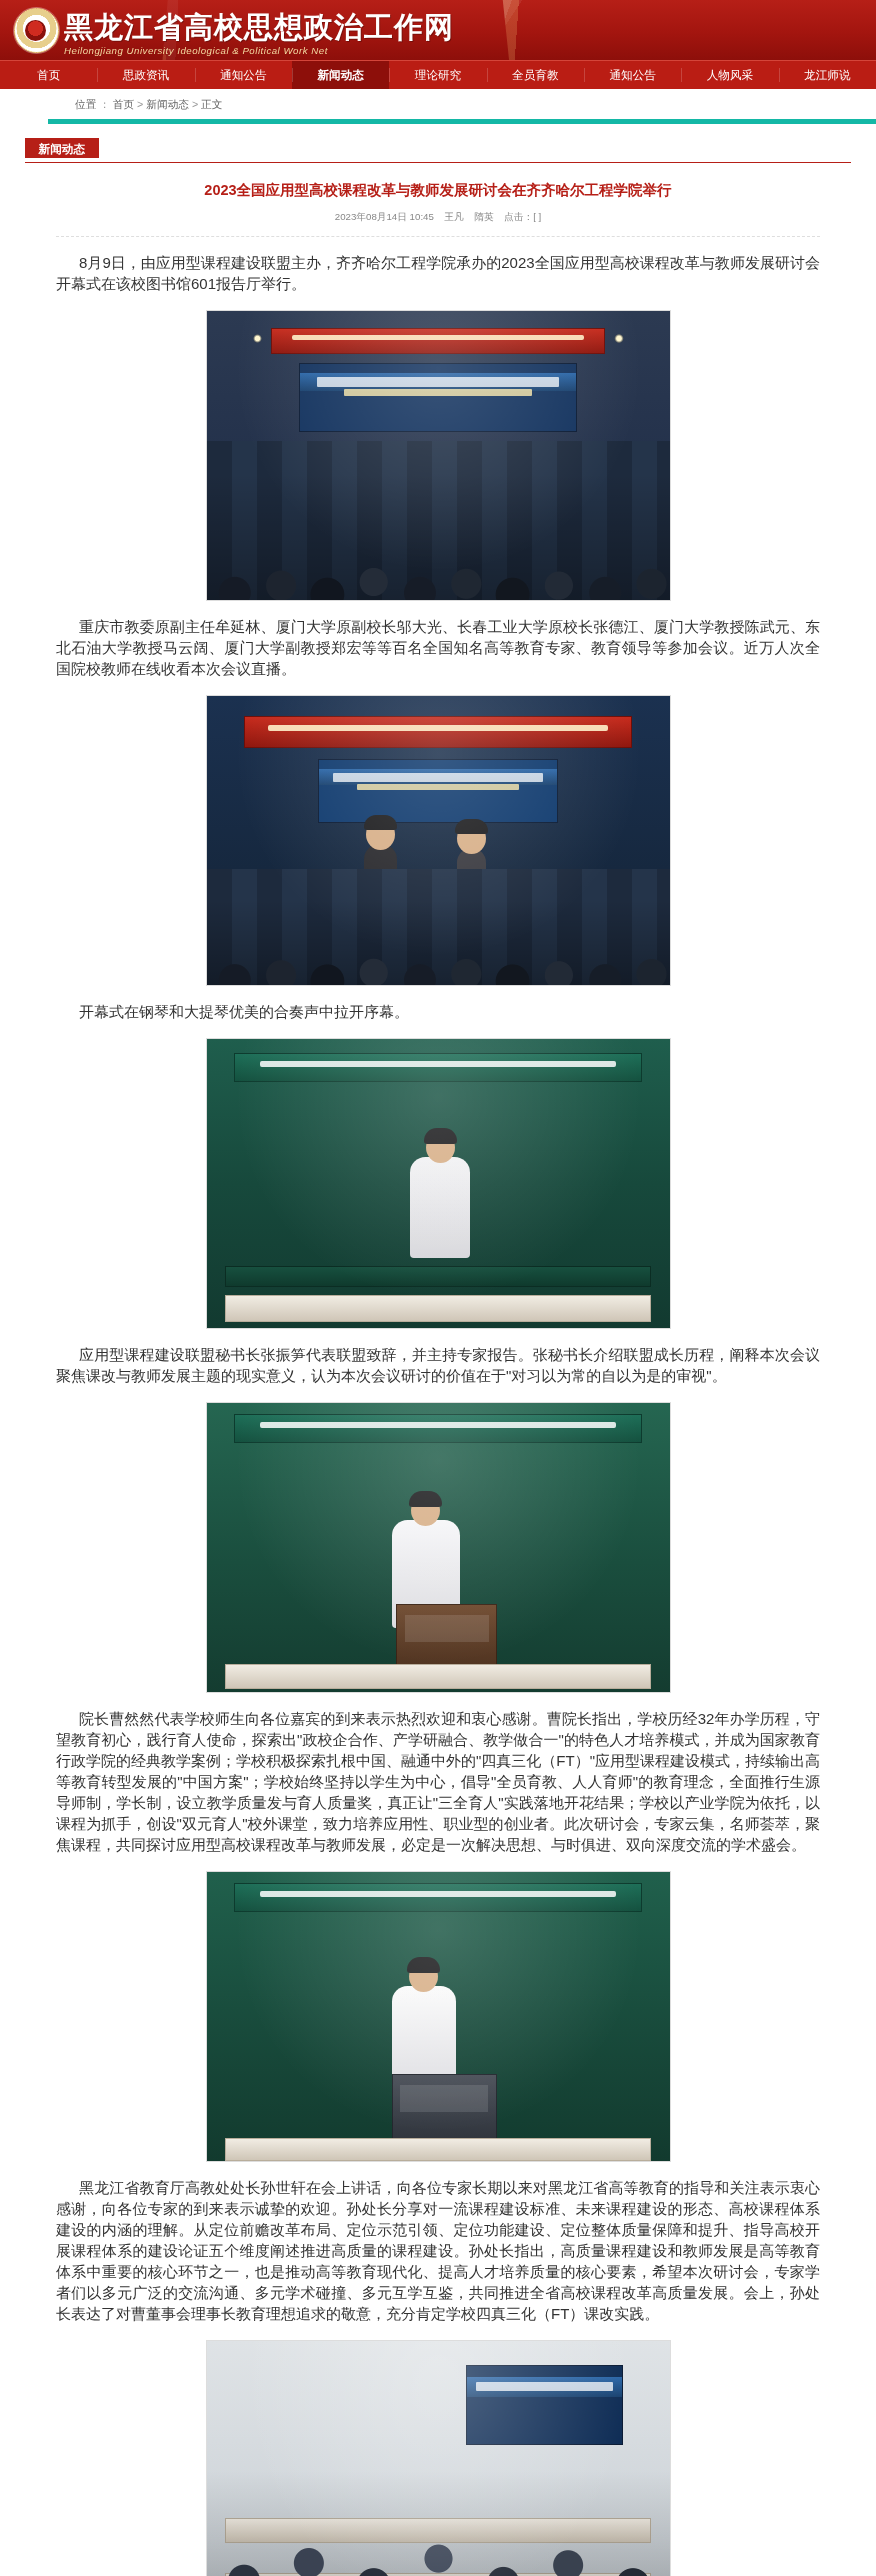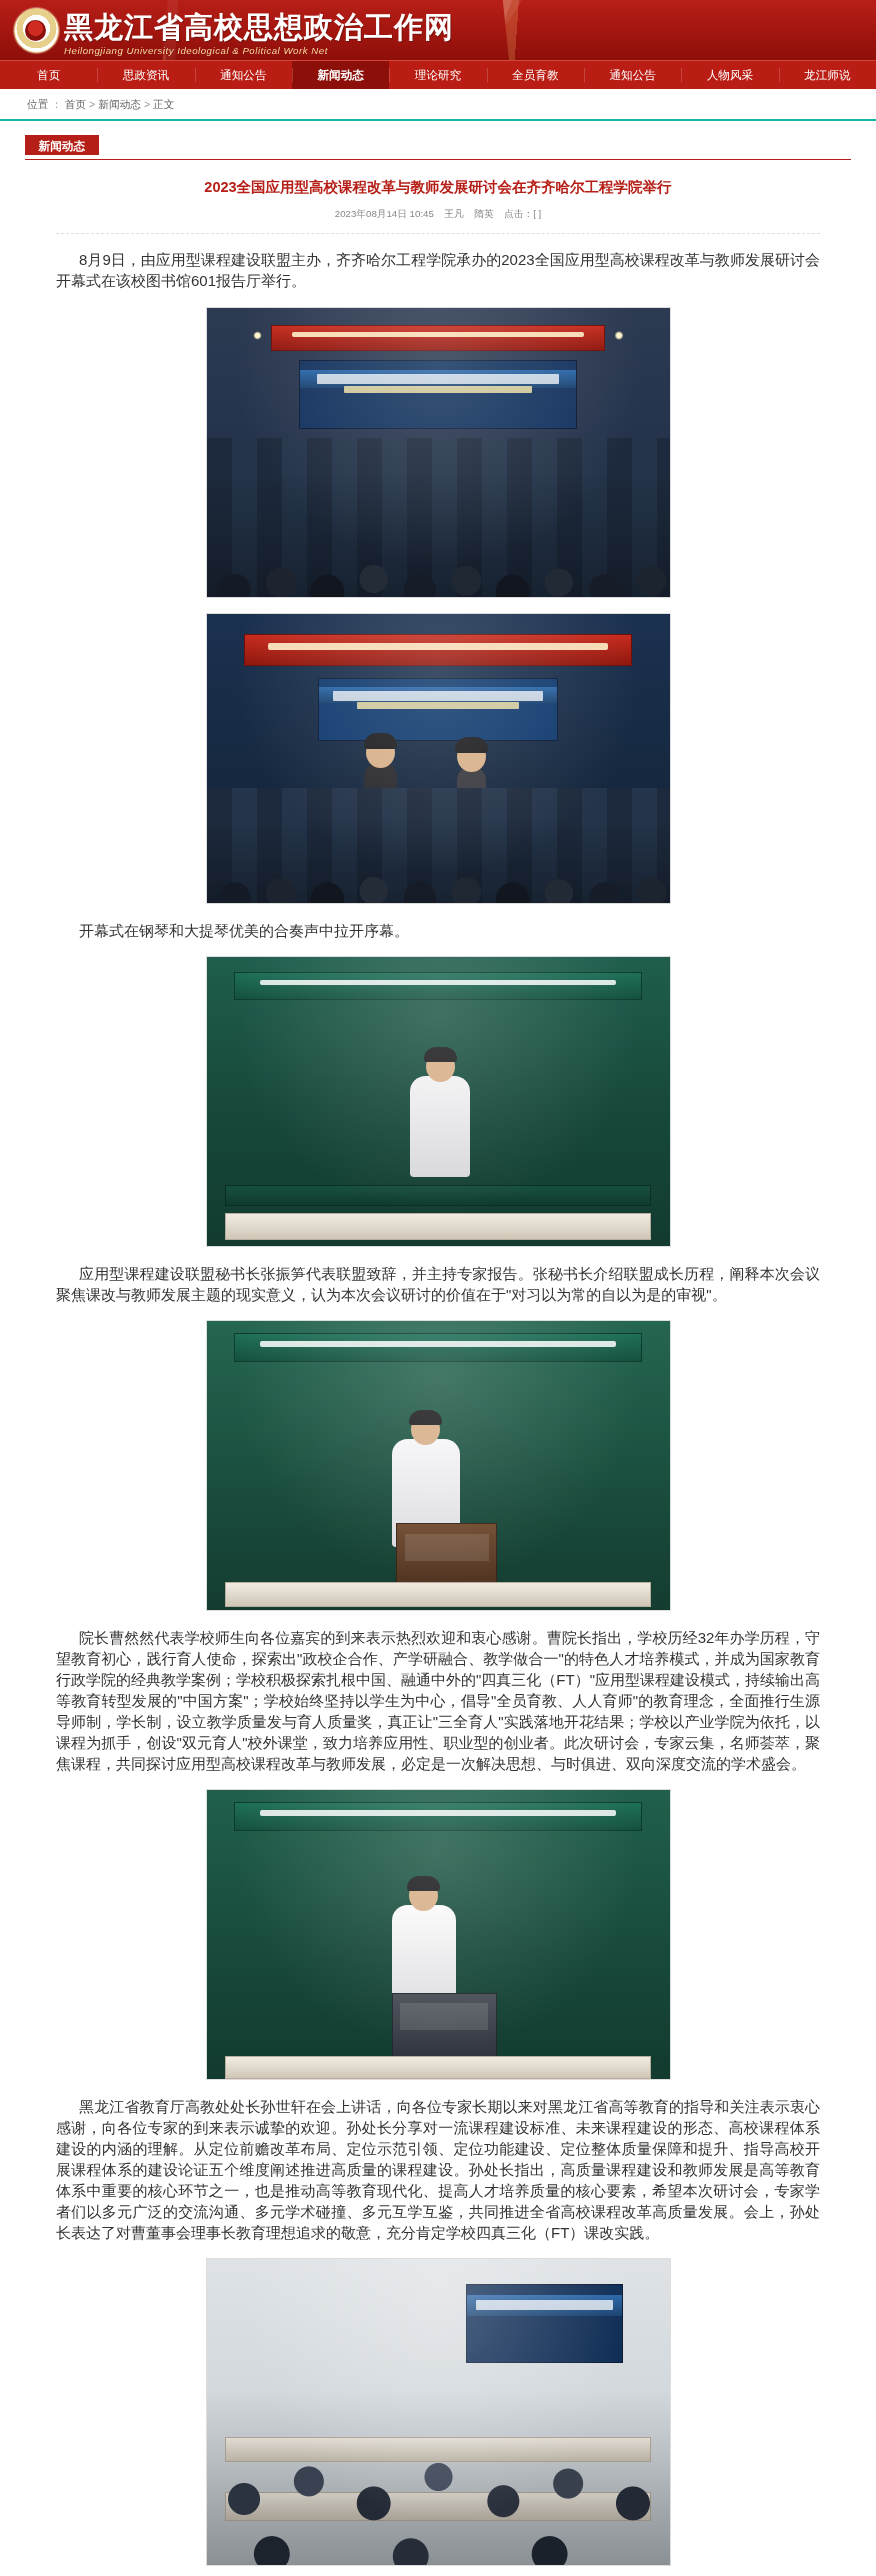--- a/index.html
+++ b/index.html
@@ -116,22 +116,23 @@
     width: 1px;
     background: rgba(255,255,255,0.18);
   }
   .nav-item.active {
     background: #8d0f0a;
     font-weight: bold;
   }
 
   
   .crumbwrap {
-    border-bottom: 2px solid #14b8a6;
+    border-bottom: 5px solid #14b8a6;
     padding: 8.7px 27px 7.7px 27px;
+    margin-left: 48px;
   }
   .crumb {
     font-size: 10.7px;
     color: #666;
   }
   .crumb a { color: #666; text-decoration: none; }
   .crumb .sep { margin: 0 2.9px; color: #999; }
 
   
   .sectionbar {
@@ -358,20 +359,21 @@
           <div class="scr-txt2"></div>
         </div>
         <div class="lamp" style="left:10%;top:8%;"></div>
         <div class="lamp" style="left:88%;top:8%;"></div>
         <div class="seats"></div>
         <div class="crowd"></div>
         <div class="roomlight"></div>
       </div>
     </div>
 
+    <p class="para">重庆市教委原副主任牟延林、厦门大学原副校长邬大光、长春工业大学原校长张德江、厦门大学教授陈武元、东北石油大学教授马云阔、厦门大学副教授郑宏等等百名全国知名高等教育专家、教育领导等参加会议。近万人次全国院校教师在线收看本次会议直播。</p>
 
     <div class="figure">
       <div class="scene">
         <div class="wall" style="background:linear-gradient(180deg,#1b3150 0%,#16283f 60%,#111f31 100%);"></div>
         <div class="banner-red" style="left:8%;top:7%;width:84%;height:11%;">
           <div class="bt"></div>
         </div>
         <div class="scr" style="left:24%;top:22%;width:52%;height:22%;background:#0f3a6e;">
           <div class="scr-band"></div>
           <div class="scr-txt"></div>

